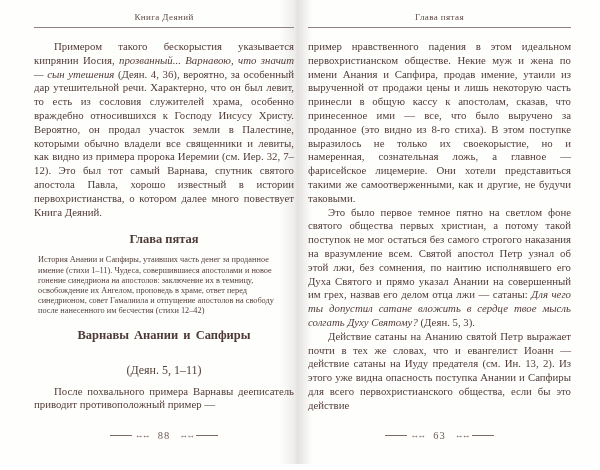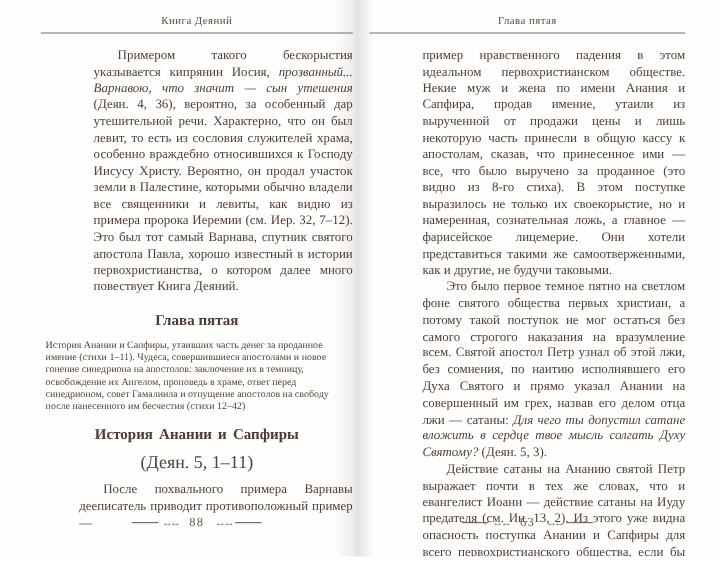--- a/index.html
+++ b/index.html
@@ -34,24 +34,24 @@
     text-align:center;font-weight:bold;font-size:12.5px;margin-top:13px;color:#4e3a35;
   }
   .chapter-summary{
     font-size:8.3px;line-height:10.2px;margin:8px 4px 0 4px;color:#54413c;
   }
   .section-heading{
     text-align:center;font-weight:bold;font-size:12.5px;margin-top:11px;color:#4e3a35;
     word-spacing:2px;
   }
   .section-ref{
-    text-align:center;font-size:15px;margin-top:8px;color:#54413c;
+    text-align:center;font-size:12px;margin-top:20px;color:#54413c;
   }
-  .after-heading{margin-top:7px;margin-left:32px;}
-  .first-body{margin-top:12px;margin-left:44px;}
+  .after-heading{margin-top:7px;}
+  .first-body{margin-top:12px;}
   .pagefoot{
     position:absolute;top:418px;width:260px;
     display:flex;align-items:center;justify-content:center;
     color:#6b5852;font-size:10.5px;
   }
   #left-foot{left:34px;}
   #right-foot{left:308px;width:263px;}
   .fline{display:inline-block;width:22px;height:1px;background:#7d6c67;}
   .fglyph{font-size:9px;line-height:1;margin:0 3px;color:#7d6c67;letter-spacing:-2px;}
   .fnum{margin:12px 6px;letter-spacing:1px;}
@@ -63,21 +63,21 @@
   <div id="gutter"></div>
 
   <div class="page" id="left-page">
     <div class="running-header">Книга Деяний</div>
     <hr class="header-rule">
     <div class="body-text first-body">
       <p class="indent"><span>Примером такого бескорыстия указывается кипрянин Иосия, </span><span class="em">прозванный... Варнавою, что значит — сын утешения</span><span> (Деян. 4, 36), вероятно, за особенный дар утешительной речи. Характерно, что он был левит, то есть из сословия служителей храма, особенно враждебно относившихся к Господу Иисусу Христу. Вероятно, он продал участок земли в Палестине, которыми обычно владели все священники и левиты, как видно из примера пророка Иеремии (см. Иер. 32, 7–12). Это был тот самый Варнава, спутник святого апостола Павла, хорошо известный в истории первохристианства, о котором далее много повествует Книга Деяний.</span></p>
     </div>
     <div class="chapter-heading">Глава пятая</div>
     <div class="chapter-summary">История Анании и Сапфиры, утаивших часть денег за проданное имение (стихи 1–11). Чудеса, совершившиеся апостолами и новое гонение синедриона на апостолов: заключение их в темницу, освобождение их Ангелом, проповедь в храме, ответ перед синедрионом, совет Гамалиила и отпущение апостолов на свободу после нанесенного им бесчестия (стихи 12–42)</div>
-    <div class="section-heading">История Анании и Сапфиры</div>
+    <div class="section-heading">Варнавы Анании и Сапфиры</div>
     <div class="section-ref">(Деян. 5, 1–11)</div>
     <div class="body-text after-heading">
       <p class="indent">После похвального примера Варнавы дееписатель приводит противоположный пример —</p>
     </div>
   </div>
 
   <div class="page" id="right-page">
     <div class="running-header">Глава пятая</div>
     <hr class="header-rule">
     <div class="body-text first-body">

